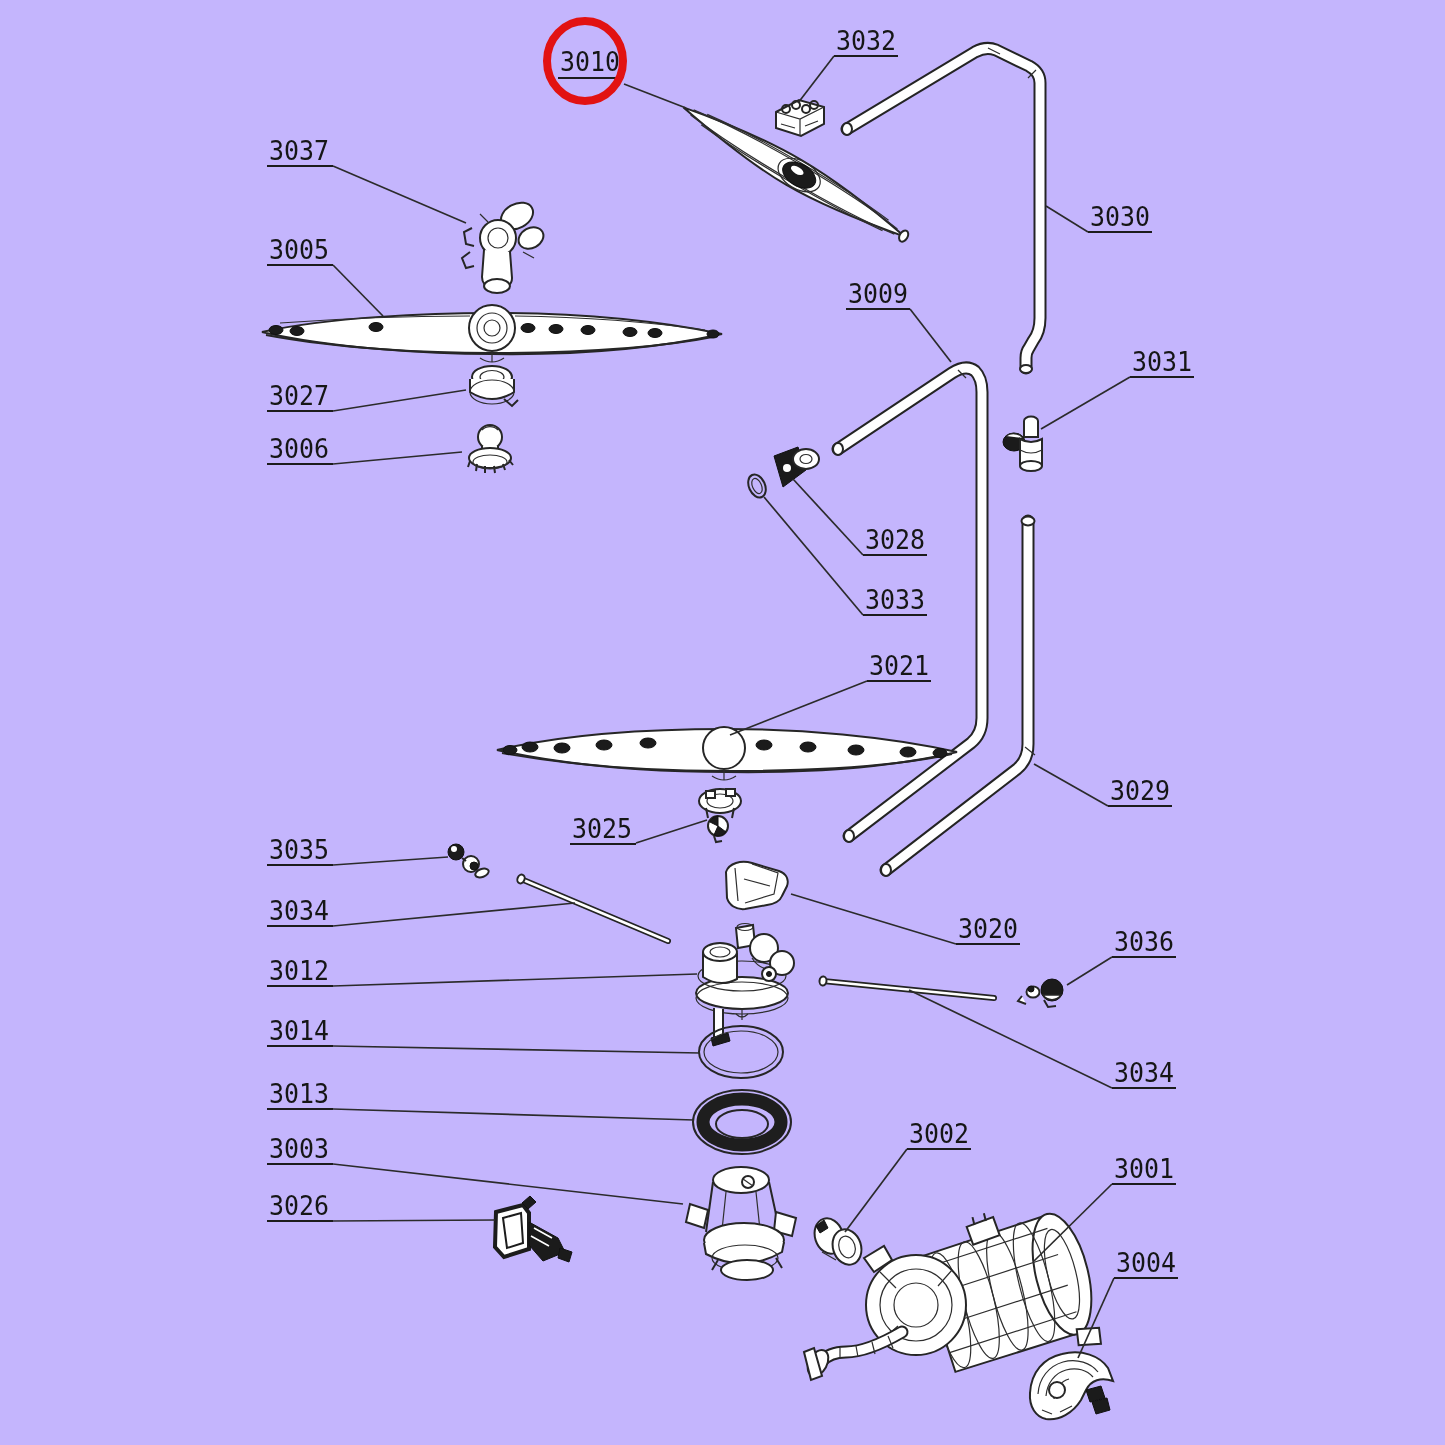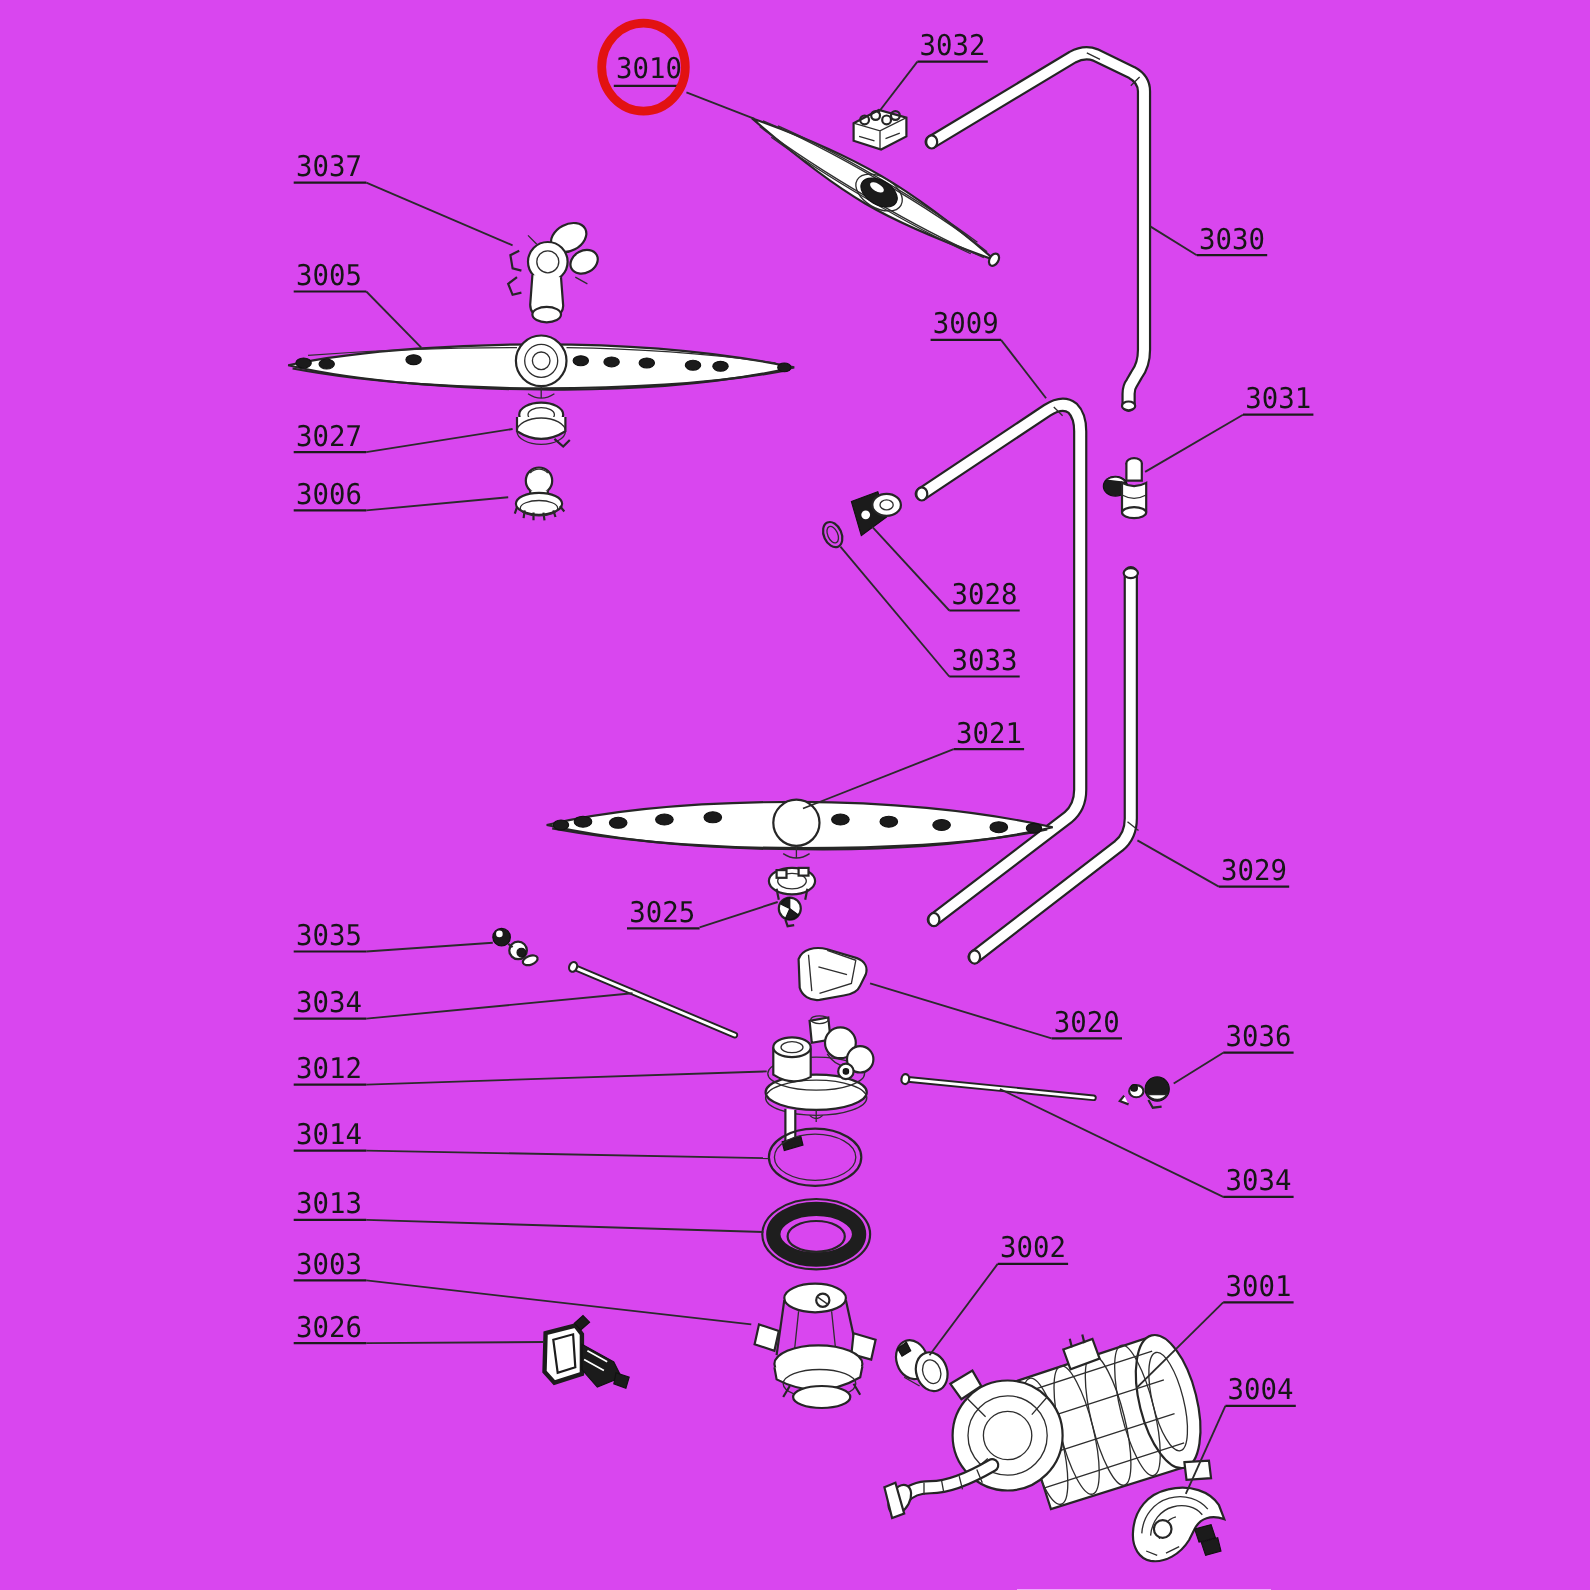--- a/index.html
+++ b/index.html
@@ -1,16 +1,16 @@
 <!DOCTYPE html>
 <html><head>
 <meta charset="utf-8">
 <style>
   html,body{margin:0;padding:0;background:#ffffff;}
-  .stage{width:1445px;height:1445px;position:relative;background:#d946ef;overflow:hidden;}
+  .stage{width:1445px;height:1445px;position:relative;background:#c4b5fd;overflow:hidden;}
   svg{display:block;}
   text.part-num{
     font-family:"DejaVu Sans Mono","Liberation Mono",monospace;
     font-size:26px;
     fill:#161616;
     letter-spacing:0px;
   }
   .ul{stroke:#1c1c1c;stroke-width:2;}
   .leader{stroke:#2b2b2b;stroke-width:1.7;fill:none;}
   .ln{stroke:#262626;stroke-width:2;fill:none;}

